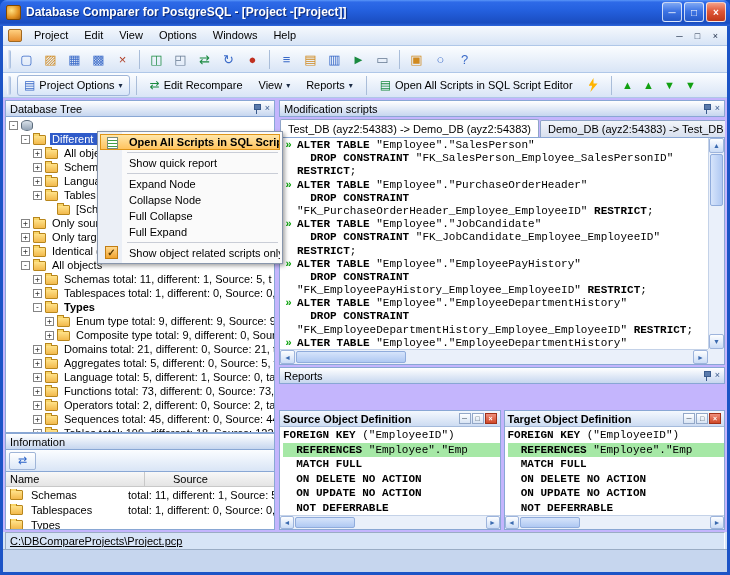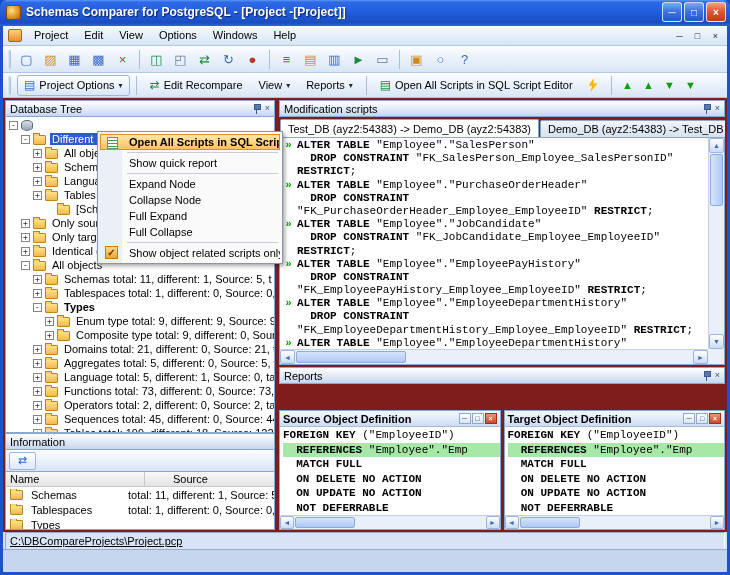--- a/index.html
+++ b/index.html
@@ -14,21 +14,21 @@
     background:linear-gradient(180deg,#5A96F8 0%,#2E6AE8 8%,#2460DE 40%,#1A4DC0 88%,#2E66DC 100%);
     display:flex; align-items:center; padding:0 4px 2px 6px; }
   .app-icon { width:15px; height:15px; margin-right:5px; border-radius:2px; flex:none;
     background:radial-gradient(circle at 35% 35%,#FFE080,#E09020 60%,#A06010); border:1px solid #804800; }
   .title-text { flex:1; color:#fff; font-weight:bold; font-size:12px; text-shadow:1px 1px 1px rgba(0,20,80,.8); white-space:nowrap; overflow:hidden; }
   .wbtn { width:20px; height:20px; margin-left:2px; border-radius:3px; border:1px solid rgba(255,255,255,.75);
     display:flex; align-items:center; justify-content:center; color:#fff; font-size:10px; font-weight:bold; flex:none; }
   .minb,.maxb { background:linear-gradient(180deg,#7FA8F4,#3E74E4 45%,#2458C8); }
   .closeb { background:linear-gradient(180deg,#F4A088,#E05838 45%,#C03818); }
 
-  .client { position:absolute; top:26px; left:3px; right:3px; bottom:3px; background:#7f1d1d; display:flex; flex-direction:column; overflow:hidden; }
+  .client { position:absolute; top:26px; left:3px; right:3px; bottom:3px; background:#c4b5fd; display:flex; flex-direction:column; overflow:hidden; }
 
   
   .menubar { height:20px; background:linear-gradient(180deg,#F6F9FD,#D7E4F6); border-bottom:1px solid #AFC7E8; display:flex; align-items:center; padding:0 3px; flex:none; }
   .mdi-icon { width:14px; height:13px; margin:0 4px 0 2px; background:linear-gradient(180deg,#FFD080,#E89030); border:1px solid #A06820; border-radius:2px; flex:none; }
   .menu-items { display:flex; }
   .menu-item { padding:2px 8px 3px; }
   .mdi-ctrls { margin-left:auto; display:flex; gap:1px; }
   .mdi-btn { width:17px; height:15px; display:flex; align-items:center; justify-content:center; font-size:9px; color:#1A2A44; }
 
   
@@ -138,21 +138,21 @@
   .cm-sql-icon { position:absolute; left:6px; top:2px; width:11px; height:12px; border:1px solid #7A8A7A;
     background:repeating-linear-gradient(180deg,#FFFFFF 0 2px,#44A044 2px 3px); }
   .cm-check { position:absolute; left:5px; top:1px; width:13px; height:13px; background:linear-gradient(180deg,#FFD98F,#F2A42E); border:1px solid #C27D12; color:#5A3A00; font-size:10px; line-height:12px; text-align:center; font-weight:bold; }
 </style>
 </head>
 <body>
 
 <div class="frame">
   <div class="titlebar">
     <span class="app-icon"></span>
-    <span class="title-text">Schemas Comparer for PostgreSQL - [Project -[Project]]</span>
+    <span class="title-text">Database Comparer for PostgreSQL - [Project -[Project]]</span>
     <span class="wbtn minb">─</span>
     <span class="wbtn maxb">□</span>
     <span class="wbtn closeb">×</span>
   </div>
 
   <div class="client">
 
     <div class="menubar">
       <span class="mdi-icon"></span>
       <div class="menu-items" id="menu-items">
@@ -578,24 +578,24 @@
         <span>Show quick report</span>
       </div>
       <div class="cm-sep"></div>
       <div class="cm-item">
         <span>Expand Node</span>
       </div>
       <div class="cm-item">
         <span>Collapse Node</span>
       </div>
       <div class="cm-item">
+        <span>Full Collapse</span>
+      </div>
+      <div class="cm-item">
         <span>Full Expand</span>
-      </div>
-      <div class="cm-item">
-        <span>Full Collapse</span>
       </div>
       <div class="cm-sep"></div>
       <div class="cm-item">
         <span class="cm-check">✓</span>
         <span>Show object related scripts only</span>
       </div>
     </div>
 </div>
 
 </body></html>

